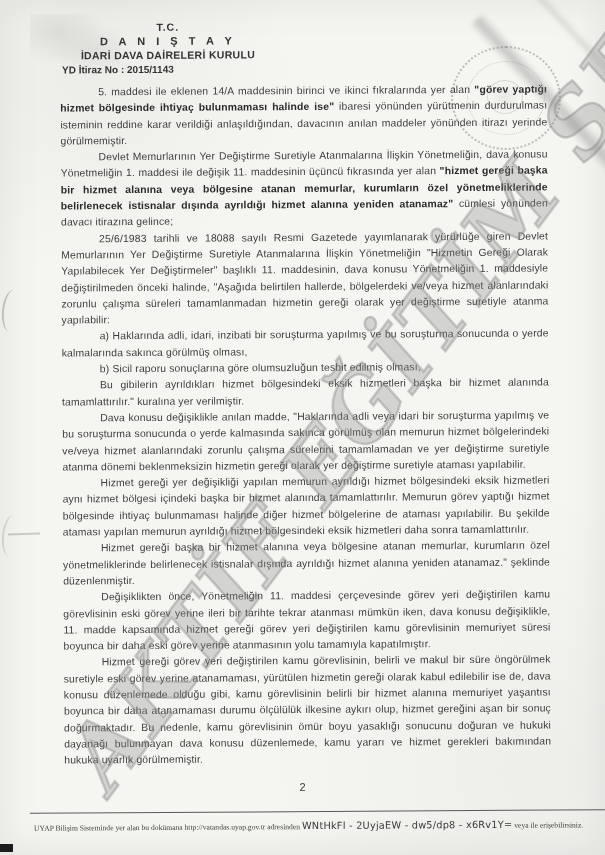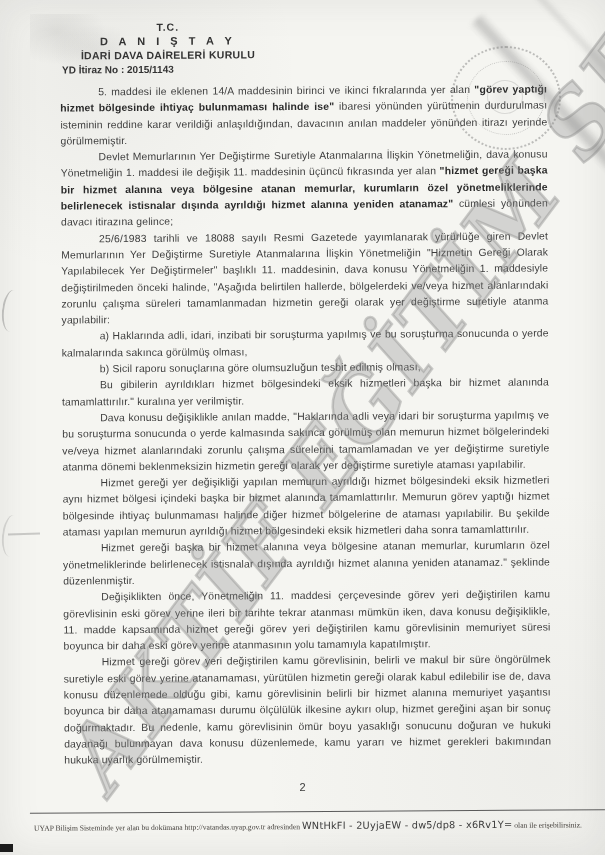--- a/index.html
+++ b/index.html
@@ -148,16 +148,16 @@
         <p><span>Hizmet gereği yer değişikliği yapılan memurun ayrıldığı hizmet bölgesindeki eksik hizmetleri aynı hizmet bölgesi içindeki başka bir hizmet alanında tamamlattırılır. Memurun görev yaptığı hizmet bölgesinde ihtiyaç bulunmaması halinde diğer hizmet bölgelerine de ataması yapılabilir. Bu şekilde ataması yapılan memurun ayrıldığı hizmet bölgesindeki eksik hizmetleri daha sonra tamamlattırılır.</span></p>
         <p><span>Hizmet gereği başka bir hizmet alanına veya bölgesine atanan memurlar, kurumların özel yönetmeliklerinde belirlenecek istisnalar dışında ayrıldığı hizmet alanına yeniden atanamaz." şeklinde düzenlenmiştir.</span></p>
         <p><span>Değişiklikten önce, Yönetmeliğin 11. maddesi çerçevesinde görev yeri değiştirilen kamu görevlisinin eski görev yerine ileri bir tarihte tekrar atanması mümkün iken, dava konusu değişiklikle, 11. madde kapsamında hizmet gereği görev yeri değiştirilen kamu görevlisinin memuriyet süresi boyunca bir daha eski görev yerine atanmasının yolu tamamıyla kapatılmıştır.</span></p>
         <p><span>Hizmet gereği görev yeri değiştirilen kamu görevlisinin, belirli ve makul bir süre öngörülmek suretiyle eski görev yerine atanamaması, yürütülen hizmetin gereği olarak kabul edilebilir ise de, dava konusu düzenlemede olduğu gibi, kamu görevlisinin belirli bir hizmet alanına memuriyet yaşantısı boyunca bir daha atanamaması durumu ölçülülük ilkesine aykırı olup, hizmet gereğini aşan bir sonuç doğurmaktadır. Bu nedenle,  kamu görevlisinin ömür boyu yasaklığı sonucunu doğuran ve hukuki dayanağı bulunmayan dava konusu düzenlemede, kamu yararı ve hizmet gerekleri bakımından hukuka uyarlık görülmemiştir.</span></p>
       </div>
   </div>
 
   <div class="pagenum">2</div>
 
   <div class="footer">
-    <span class="small">UYAP Bilişim Sisteminde yer alan bu dokümana http://vatandas.uyap.gov.tr adresinden </span><span class="code">WNtHkFI - 2UyjaEW - dw5/dp8 - x6Rv1Y=</span><span class="small"> olan ile erişebilirsiniz.</span>
+    <span class="small">UYAP Bilişim Sisteminde yer alan bu dokümana http://vatandas.uyap.gov.tr adresinden </span><span class="code">WNtHkFI - 2UyjaEW - dw5/dp8 - x6Rv1Y=</span><span class="small"> veya ile erişebilirsiniz.</span>
   </div>
 
 </div>
 
 </body></html>

